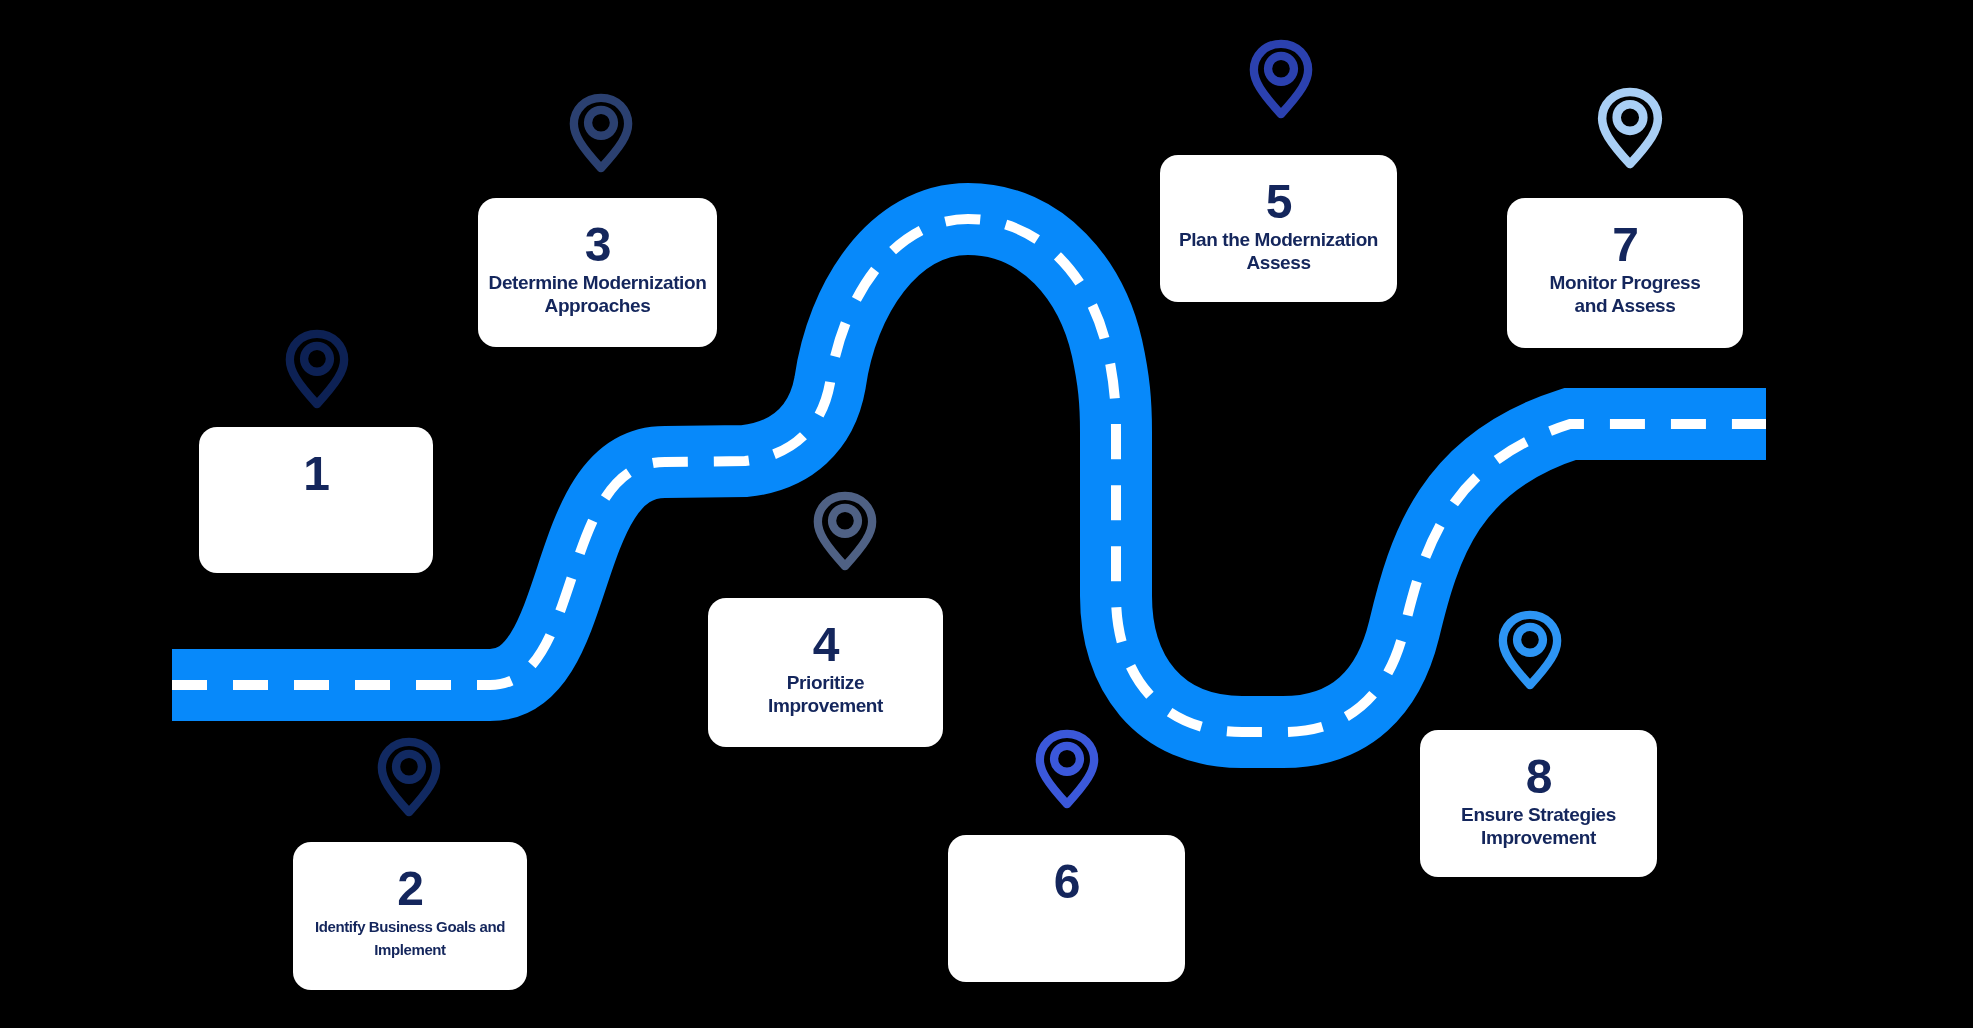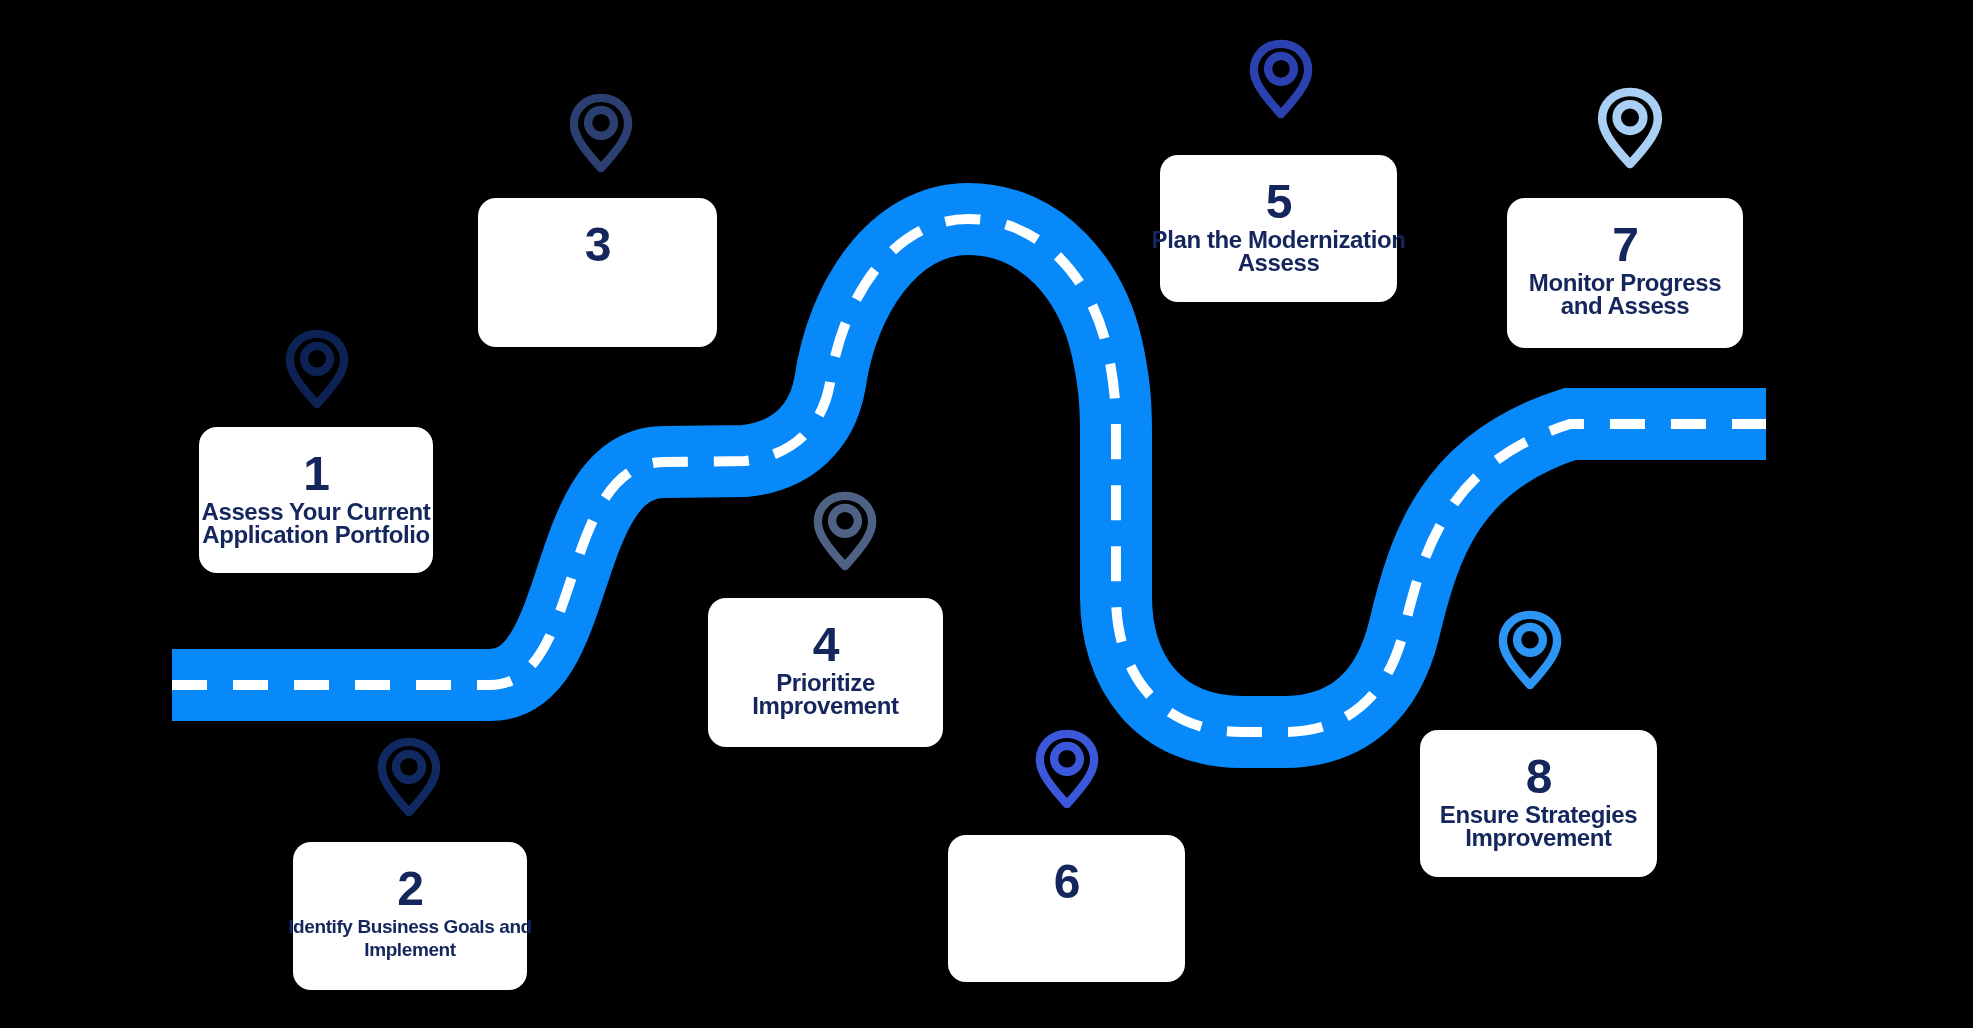--- a/index.html
+++ b/index.html
@@ -24,29 +24,29 @@
   }
   .num{
     font-size:48px;
     font-weight:700;
     line-height:46px;
     color:#14265C;
     letter-spacing:-1px;
   }
   .label{
     margin-top:3px;
-    font-size:24px;
+    font-size:19px;
     font-weight:700;
     line-height:23px;
     color:#14265C;
     letter-spacing:-0.4px;
   }
   .label span{display:block;white-space:nowrap;}
   
-  #step2 .label{font-size:19px;}
+  #step2 .label{font-size:15px;}
 </style>
 </head>
 <body>
 
 <div id="canvas">
 
   <svg class="road-svg" width="1973" height="1028" viewBox="0 0 1973 1028">
     <path d="M 172 685 L 490 685 C 585 685 558 462 665 462 L 745 461
              C 792 456 822 428 830 383 C 842 298 894 219 968 219
              C 1044 219 1092 282 1107 348 C 1114 380 1116 402 1116 432
@@ -68,24 +68,20 @@
     </symbol>
   </svg>
 
   <svg class="pin" style="left:280px;top:321px" width="74" height="96" viewBox="0 0 24 26">
     <g fill="none" stroke-width="2.7" stroke-linejoin="round" stroke="#0D2154">
       <use href="#pin-shape" width="24" height="26"></use>
     </g>
   </svg>
   <div class="card" id="step1" style="left:199px;top:427px;width:234px;height:146px">
     <div class="num">1</div>
-    <div class="label">
-      <span>Assess Your Current</span>
-        <span>Application Portfolio</span>
-    </div>
   </div>
 
   <svg class="pin" style="left:372px;top:729px" width="74" height="96" viewBox="0 0 24 26">
     <g fill="none" stroke-width="2.7" stroke-linejoin="round" stroke="#112961">
       <use href="#pin-shape" width="24" height="26"></use>
     </g>
   </svg>
   <div class="card" id="step2" style="left:293px;top:842px;width:234px;height:148px">
     <div class="num">2</div>
     <div class="label">
@@ -94,20 +90,24 @@
     </div>
   </div>
 
   <svg class="pin" style="left:564px;top:85px" width="74" height="96" viewBox="0 0 24 26">
     <g fill="none" stroke-width="2.7" stroke-linejoin="round" stroke="#2B4070">
       <use href="#pin-shape" width="24" height="26"></use>
     </g>
   </svg>
   <div class="card" id="step3" style="left:478px;top:198px;width:239px;height:149px">
     <div class="num">3</div>
+    <div class="label">
+      <span>Determine Modernization</span>
+        <span>Approaches</span>
+    </div>
   </div>
 
   <svg class="pin" style="left:808px;top:483px" width="74" height="96" viewBox="0 0 24 26">
     <g fill="none" stroke-width="2.7" stroke-linejoin="round" stroke="#4F6184">
       <use href="#pin-shape" width="24" height="26"></use>
     </g>
   </svg>
   <div class="card" id="step4" style="left:708px;top:598px;width:235px;height:149px">
     <div class="num">4</div>
     <div class="label">

